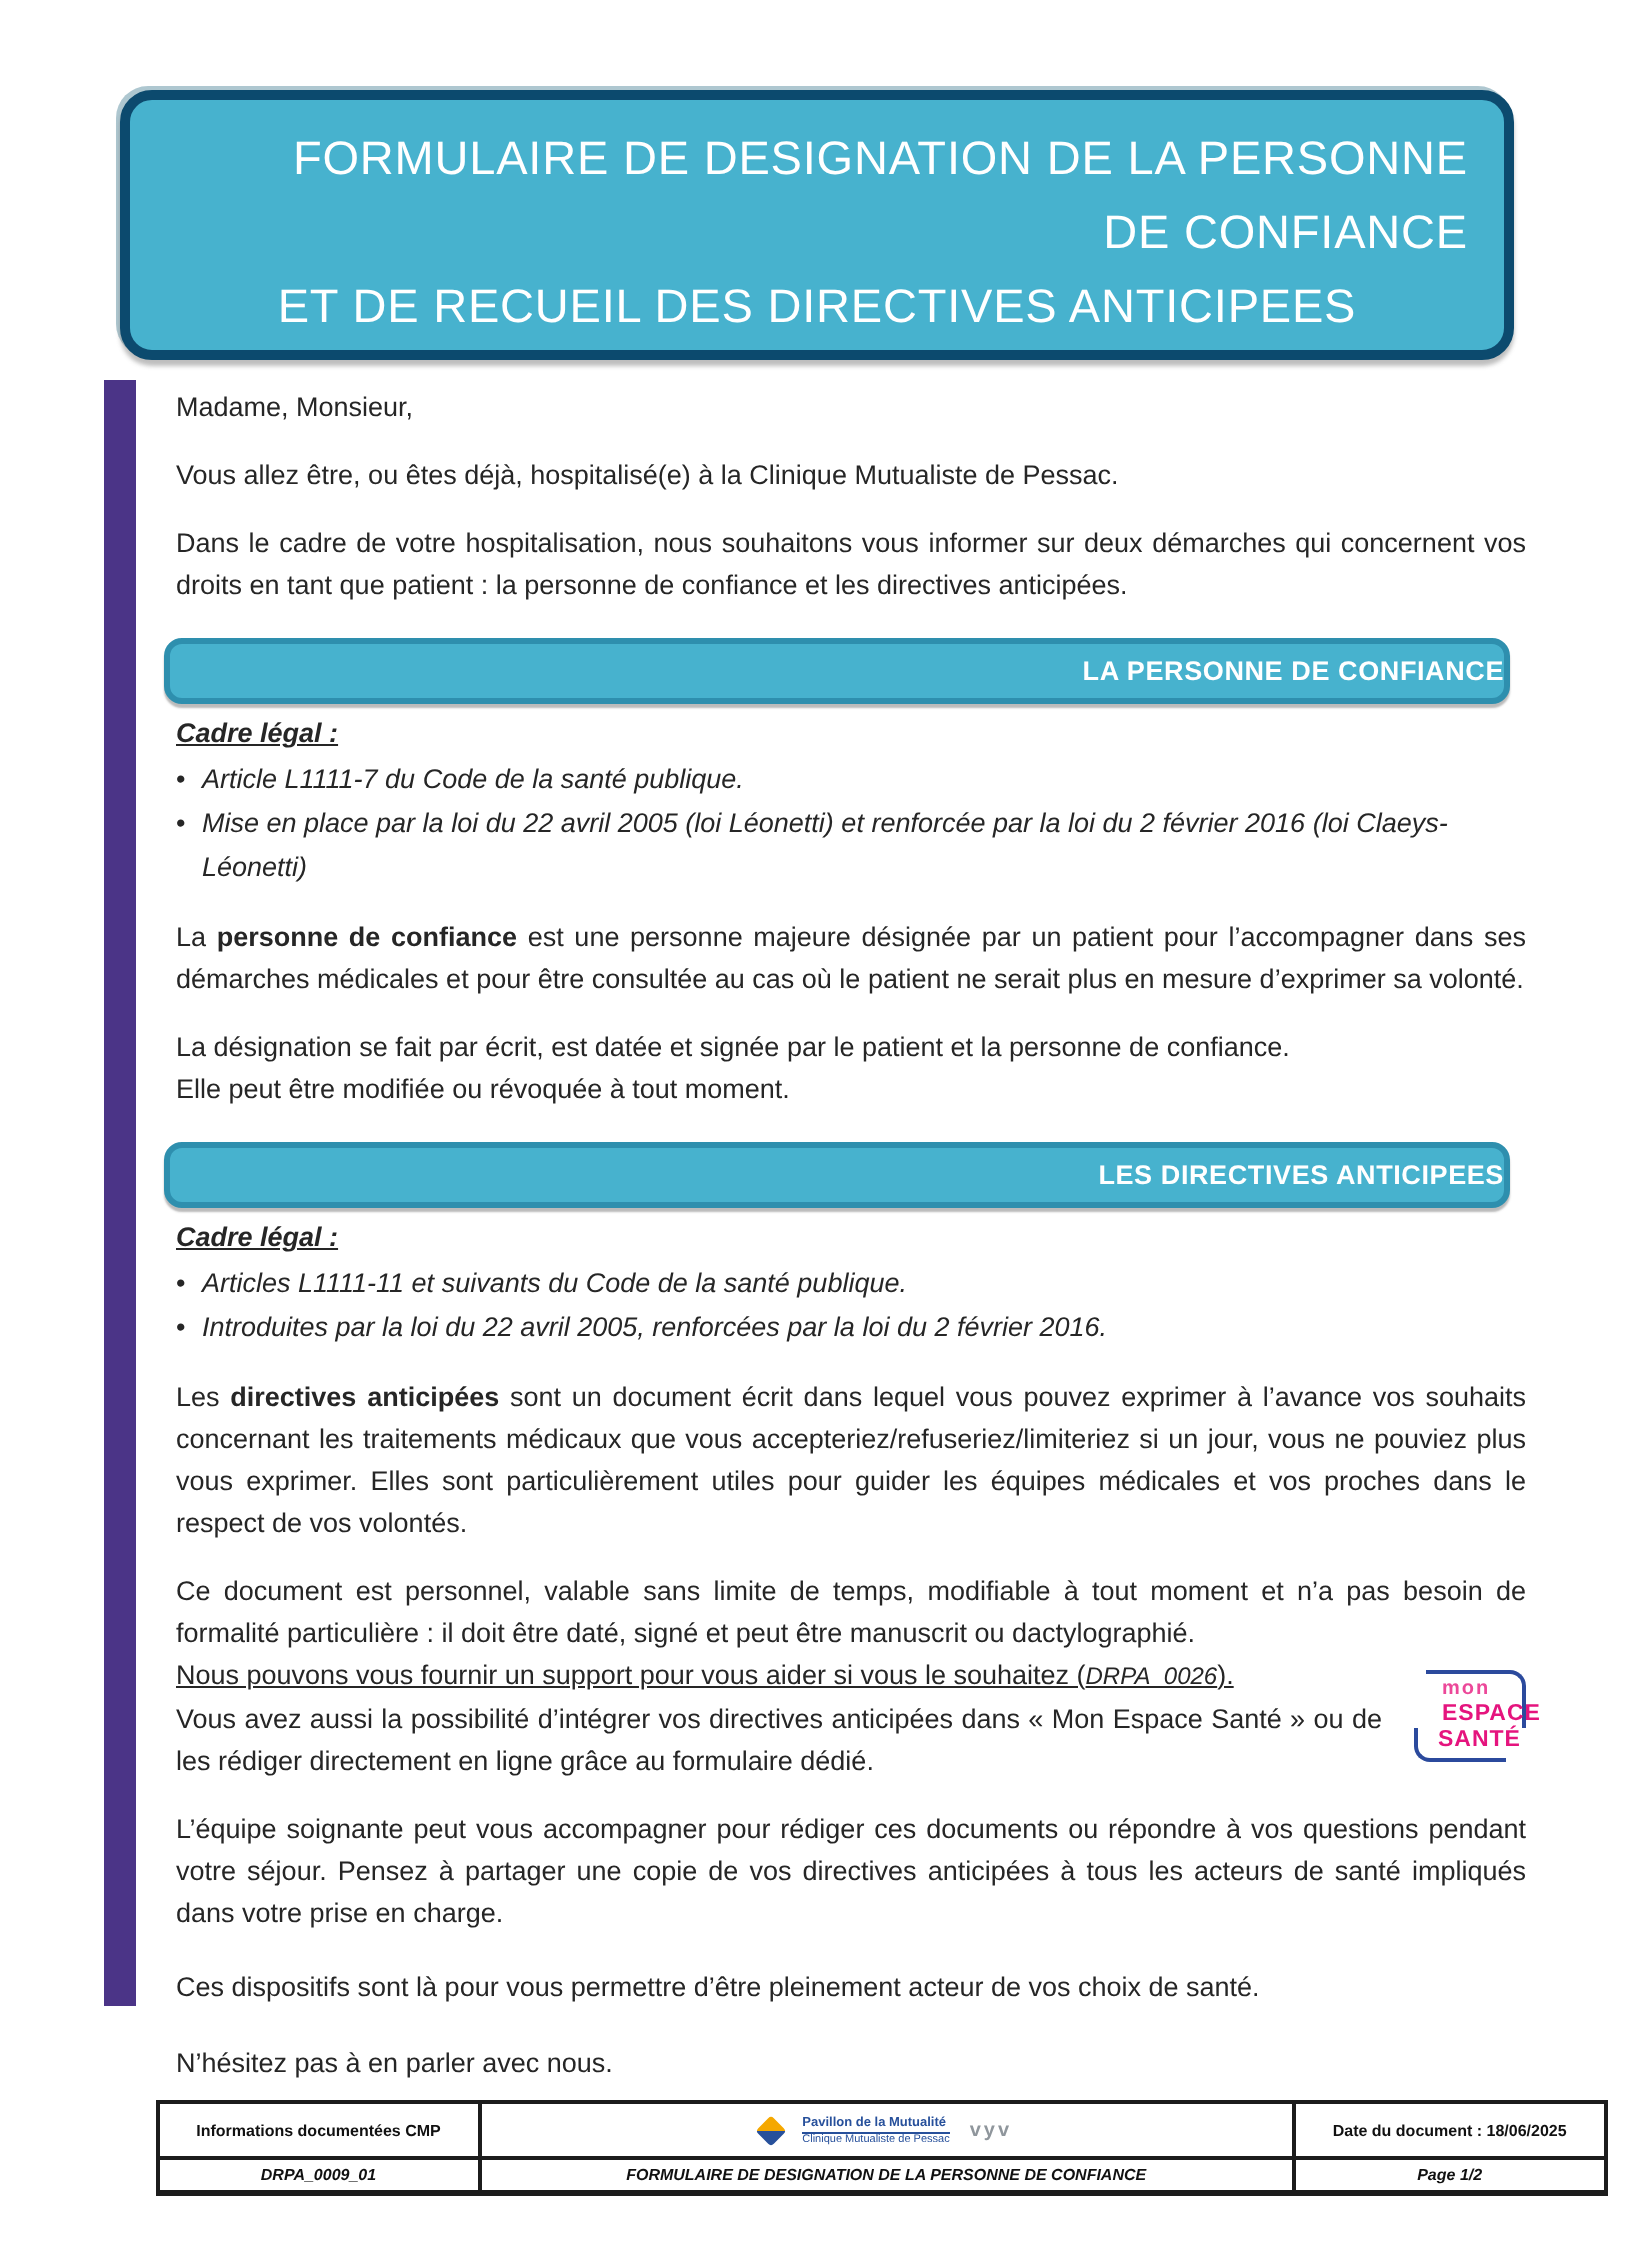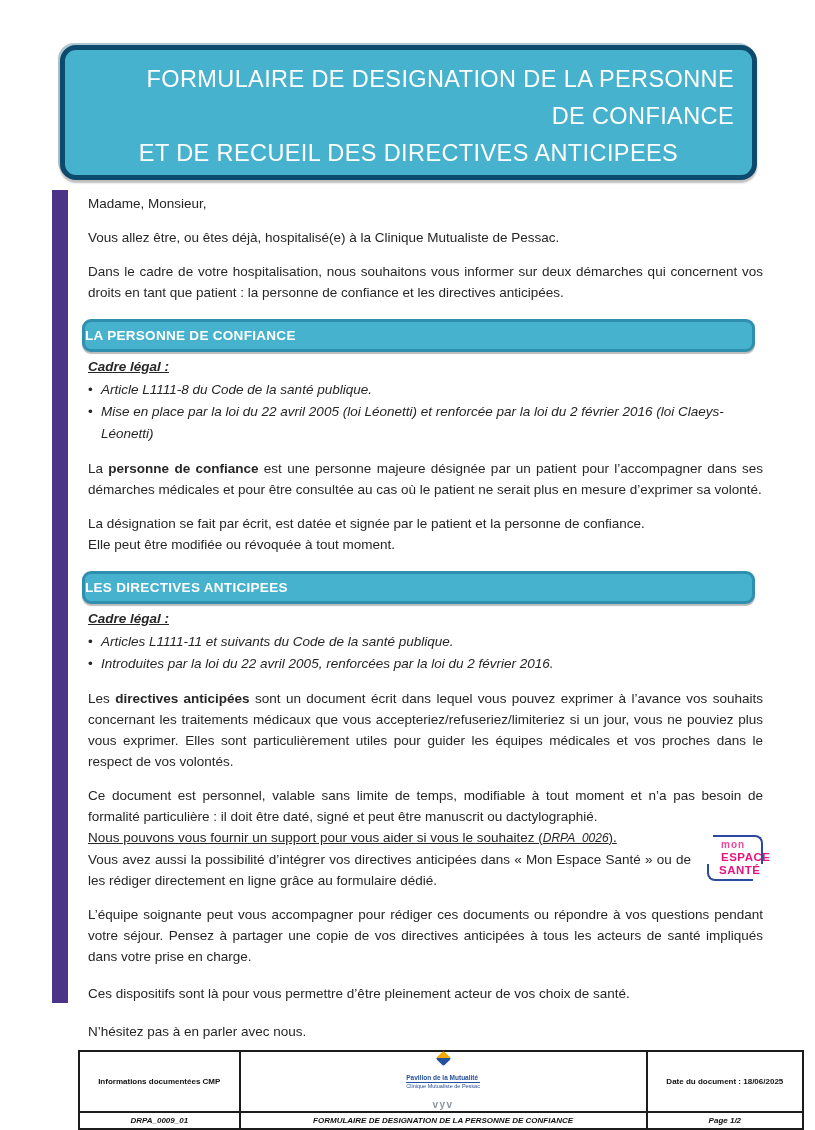--- a/index.html
+++ b/index.html
@@ -30,21 +30,21 @@
   .jst { text-align:justify; }
   .mt  { margin-top:13px !important; }
   .mt-lg { margin-top:16px !important; }
 
   
   .section-bar {
     margin:16px 0 0 -6px; width:673px; height:33px; box-sizing:border-box;
     background:#47b2ce; border:3px solid #2e8fae; border-radius:9px;
     box-shadow:0 2px 1px rgba(120,120,120,.5);
     color:#ffffff; font-weight:bold; font-size:13.5px; letter-spacing:.3px;
-    text-align:left; line-height:27px;
+    text-align:right; line-height:27px;
   }
 
   
   .legal { font-style:italic; margin-top:4px; }
   .legal-heading { text-decoration:underline; font-weight:bold; }
   .legal ul { margin:2px 0 0 0; padding:0; list-style:none; }
   .legal li { position:relative; padding-left:13px; line-height:22px; }
   .legal li::before { content:"•"; position:absolute; left:0; font-style:normal; }
 
   .underline-line { text-decoration:underline; }
@@ -78,21 +78,21 @@
     border-bottom:3px solid #1c1c1c;
   }
   .footer-table td {
     border:2px solid #1c1c1c; text-align:center; vertical-align:middle;
     font-size:8px; font-weight:bold; color:#111; padding:1px 3px;
   }
   .fr1 td { height:24px; }
   .fr2 td { height:13px;font-style:italic; }
   .c1 { width:21.8%; } .c2 { width:57%; } .c3 { width:21.2%; }
 
-  .pav-wrap { display:flex; align-items:center; justify-content:center; gap:10px;flex-direction:column; }
+  .pav-wrap { display:flex; align-items:center; justify-content:center; gap:10px; }
   .pav-icon {
     width:11px; height:11px; border-radius:2px; transform:rotate(45deg);
     background:linear-gradient(135deg,#f5a800 0 50%, #27509b 50% 100%);
     flex:0 0 auto;
   }
   .pav-text { text-align:left; }
   .pav-name { font-size:6.5px; font-weight:bold; color:#27509b; line-height:7px; }
   .pav-sub  { font-size:5.5px; font-weight:normal; color:#27509b; line-height:6px; border-top:1px solid #27509b; margin-top:1px; }
   .vyv { font-size:10px; font-weight:bold; color:#8f969c; letter-spacing:1.5px; }
 </style>
@@ -113,21 +113,21 @@
 
     <p>Madame, Monsieur,</p>
     <p class="mt">Vous allez être, ou êtes déjà, hospitalisé(e) à la Clinique Mutualiste de Pessac.</p>
     <p class="mt jst">Dans le cadre de votre hospitalisation, nous souhaitons vous informer sur deux démarches qui concernent vos droits en tant que patient : la personne de confiance et les directives anticipées.</p>
 
     <div class="section-bar">LA PERSONNE DE CONFIANCE</div>
 
     <div class="legal">
       <span class="legal-heading">Cadre légal :</span>
       <ul>
-        <li>Article L1111-8 du Code de la santé publique.</li>
+        <li>Article L1111-7 du Code de la santé publique.</li>
         <li>Mise en place par la loi du 22 avril 2005 (loi Léonetti) et renforcée par la loi du 2 février 2016 (loi Claeys-Léonetti)</li>
       </ul>
     </div>
 
     <p class="mt jst"><span>La </span><b>personne de confiance</b><span> est une personne majeure désignée par un patient pour l’accompagner dans ses démarches médicales et pour être consultée au cas où le patient ne serait plus en mesure d’exprimer sa volonté.</span></p>
 
     <p class="mt">La désignation se fait par écrit, est datée et signée par le patient et la personne de confiance.</p>
     <p>Elle peut être modifiée ou révoquée à tout moment.</p>
 
     <div class="section-bar">LES DIRECTIVES ANTICIPEES</div>

